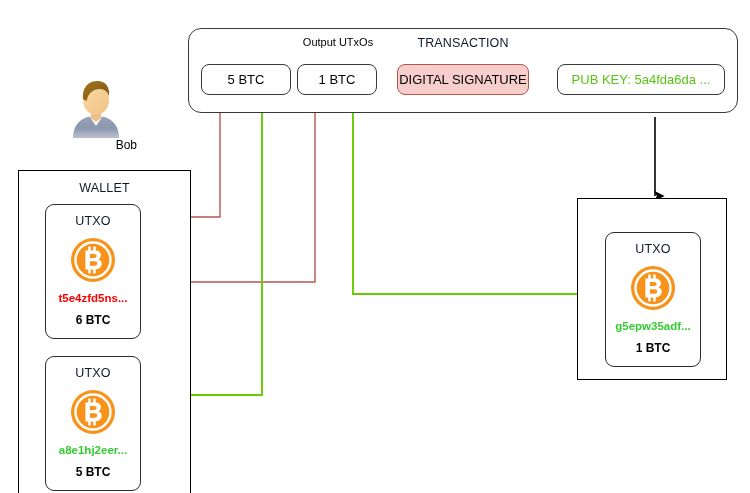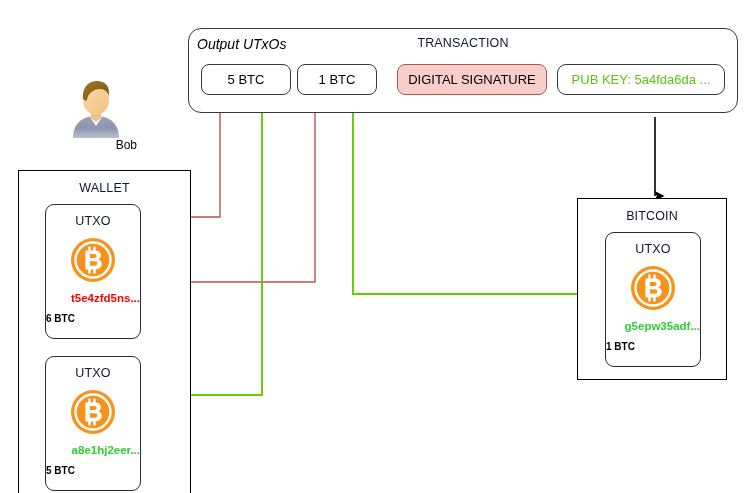--- a/index.html
+++ b/index.html
@@ -12,43 +12,43 @@
   .box{position:absolute;box-sizing:border-box;background:#ffffff;}
   .sq{border:1.6px solid #000;}
   .rnd-lg{border:1.6px solid #36393d;border-radius:13px;}
 
   .ttl{position:absolute;left:0;right:0;text-align:center;font-size:12.5px;
        color:#0f172a;letter-spacing:.15px;}
 
   
   #txbox{left:188px;top:28px;width:550px;height:85px;}
   #tx-title{top:7px;}
-  #out-label{position:absolute;left:8px;top:7px;width:282px;font-size:14px;font-style:italic;}
+  #out-label{position:absolute;left:8px;top:7px;width:282px;text-align:center;font-size:11px;}
   .chip{position:absolute;box-sizing:border-box;height:31px;border-radius:8px;
         display:flex;align-items:center;justify-content:center;
         font-size:13px;background:#fff;border:1.5px solid #36393d;}
   #chip-5btc{left:12px;top:35px;width:90px;}
   #chip-1btc{left:108px;top:35px;width:80px;}
-  #chip-sig{left:208px;top:35px;width:150px;background:#f8cecc;border-color:#b85450;}
-  #chip-pub{left:368px;top:35px;width:168px;color:#5ac516;border-radius:9px;}
+  #chip-sig{left:208px;top:35px;width:132px;background:#f8cecc;border-color:#b85450;}
+  #chip-pub{left:368px;top:35px;width:168px;color:#5ac516;}
 
   
   #wallet{left:18px;top:170px;width:173px;height:325px;}
   #wallet-title{top:10px;}
   .utxo{position:absolute;box-sizing:border-box;background:#fff;
         border:1.4px solid #2b2b2b;border-radius:9px;left:26px;width:96px;height:135px;}
   #utxo-a{top:33px;}
   #utxo-b{top:185px;}
   .utxo .ttl{top:9px;font-size:12.5px;}
   .coin{position:absolute;left:50%;transform:translateX(-50%);top:32px;
         width:46px;height:46px;}
-  .addr{position:absolute;left:0;right:0;text-align:right;top:87px;
+  .addr{position:absolute;left:0;right:0;text-align:center;top:87px;
         font-size:11.5px;font-weight:bold;}
-  .amt{position:absolute;left:0;right:0;top:108px;
-       font-size:10px;font-weight:bold;color:#000;}
+  .amt{position:absolute;left:0;right:0;text-align:center;top:108px;
+       font-size:12px;font-weight:bold;color:#000;}
   .addr.red{color:#ff0000;}
   .addr.grn{color:#33cc33;}
 
   
   #bitcoin{left:577px;top:198px;width:150px;height:182px;}
   #bitcoin-title{top:10px;}
   #utxo-c{left:27px;top:33px;width:96px;height:135px;}
 
   
   #avatar-wrap{position:absolute;left:70px;top:76px;width:52px;height:62px;}
@@ -173,21 +173,20 @@
                  C26.6,17.9 25.7,17.1 24.1,17.1 Z
                  M19.9,24.3 L19.9,28.7 L24.5,28.7 C26.3,28.7 27.3,27.9 27.3,26.5
                  C27.3,25.1 26.3,24.3 24.5,24.3 Z" fill="#ffffff" fill-rule="evenodd"></path>
       </svg>
       <div class="addr grn">a8e1hj2eer...</div>
       <div class="amt">5 BTC</div>
     </div>
   </div>
 
   <div class="box sq" id="bitcoin">
-    <div class="ttl" id="bitcoin-title">BITCOIN</div>
 
     <div class="utxo" id="utxo-c">
       <div class="ttl">UTXO</div>
       <svg class="coin" viewBox="0 0 46 46">
         <circle cx="23" cy="23" r="22" fill="#f7931a"></circle>
         <circle cx="23" cy="23" r="17.5" fill="none" stroke="#ffffff" stroke-width="2.4"></circle>
         <g fill="#ffffff">
           <rect x="18.2" y="9.6" width="2.5" height="5" rx="0.6"></rect>
           <rect x="23.2" y="9.6" width="2.5" height="5" rx="0.6"></rect>
           <rect x="18.2" y="31.4" width="2.5" height="5" rx="0.6"></rect>

